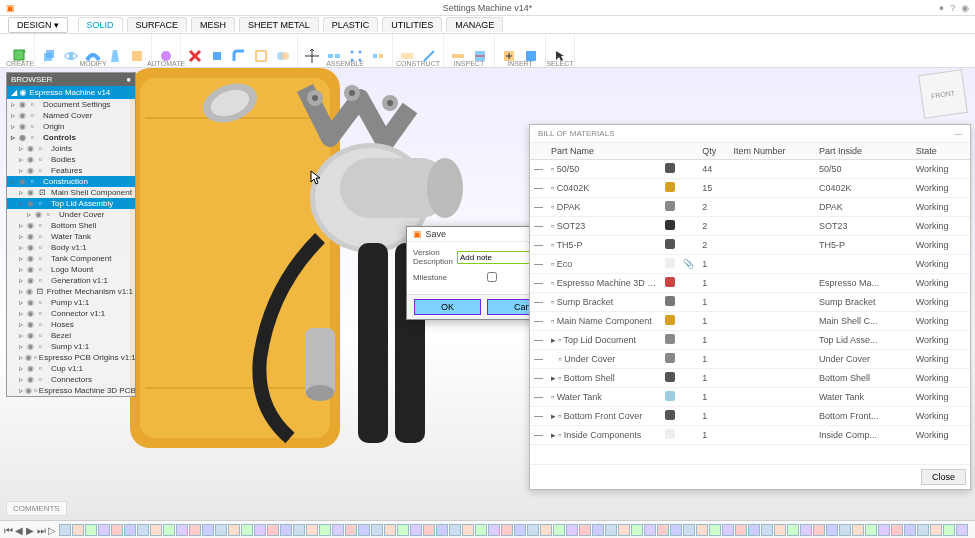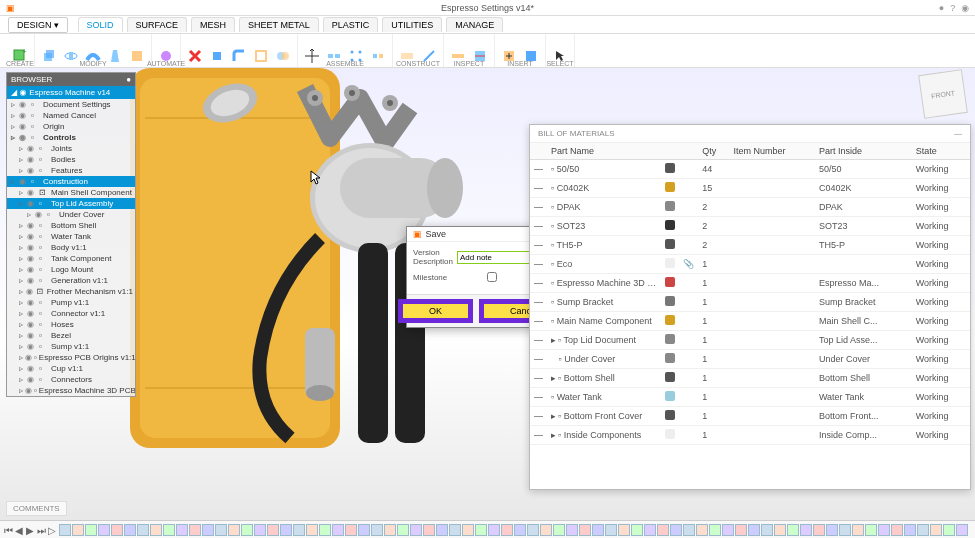--- a/index.html
+++ b/index.html
@@ -43,33 +43,33 @@
 .dialog { position: absolute; left: 406px; top: 226px; width: 170px; background: #fff; border: 1px solid #888; box-shadow: 0 2px 10px rgba(0,0,0,0.3); font-size: 9px; }
 .dialog-header { padding: 2px 6px; font-size: 9px; color: #333; border-bottom: 1px solid #eee; display: flex; align-items: center; gap: 4px; }
 .dialog-header .orange { color: #ff6b00; }
 .dialog-header .close { margin-left: auto; cursor: pointer; color: #666; }
 .dialog-body { padding: 6px; }
 .dialog-row { display: flex; align-items: center; margin-bottom: 6px; gap: 4px; }
 .dialog-row label { width: 70px; font-size: 8px; color: #555; }
 .dialog-row input { flex: 1; border: 1px solid #84cc16; padding: 1px 2px; font-size: 8px; }
 .dialog-row input[type=checkbox] { flex: none; width: 10px; height: 10px; }
 .dialog-footer { display: flex; justify-content: flex-end; gap: 6px; padding: 4px 6px; background: #f5f5f5; border-top: 1px solid #ddd; }
-.dialog-footer button { padding: 2px 26px; font-size: 9px; border: 5px solid #6d28d9; background: #fde047; cursor: pointer; }
+.dialog-footer button { padding: 2px 26px; font-size: 9px; border: 1px solid #6d28d9; background: #7dd3fc; cursor: pointer; }
 .timeline { position: absolute; bottom: 0; left: 0; right: 0; height: 18px; background: #f8f8f8; border-top: 1px solid #ccc; display: flex; align-items: center; padding: 0 4px; gap: 1px; overflow: hidden; }
 .timeline .tctl { width: 10px; height: 10px; color: #666; }
 .timeline .feat { width: 12px; height: 12px; background: #cde; border: 1px solid #9bc; flex-shrink: 0; }
 .comments { position: absolute; left: 6px; bottom: 22px; font-size: 8px; color: #888; background: rgba(255,255,255,0.7); padding: 2px 6px; border: 1px solid #ddd; margin-top: 8px; }
 .cursor { position: absolute; left: 310px; top: 170px; width: 12px; height: 16px; z-index: 100; }
 </style>
 </head>
 <body>
 
 <div class="titlebar">
   <span class="icon">▣</span>
-  <span>Espresso Settings v14*</span>
+  <span>Settings Machine v14*</span>
   <span class="right">
     <span>●</span>
     <span>?</span>
     <span>◉</span>
   </span>
 </div>
 
 <div class="tabbar">
   <span class="design-btn">DESIGN ▾</span>
   <span class="tab active">SOLID</span>
@@ -282,21 +282,21 @@
       <div class="browser-row" style="padding-left: 4px;">
         <span class="tri">▹</span>
         <span class="eye">◉</span>
         <span class="ico">▫</span>
         <span>Document Settings</span>
       </div>
       <div class="browser-row" style="padding-left: 4px;">
         <span class="tri">▹</span>
         <span class="eye">◉</span>
         <span class="ico">▫</span>
-        <span>Named Cancel</span>
+        <span>Named Cover</span>
       </div>
       <div class="browser-row" style="padding-left: 4px;">
         <span class="tri">▹</span>
         <span class="eye">◉</span>
         <span class="ico">▫</span>
         <span>Origin</span>
       </div>
       <div class="browser-row bold" style="padding-left: 4px;">
         <span class="tri">▹</span>
         <span class="eye">◉</span>
@@ -632,20 +632,23 @@
             <td class="icon-cell"><span style="display:inline-block;width:10px;height:10px;background:#eee;border-radius:2px"></span></td>
             <td class="icon-cell"></td>
             <td>1</td>
             <td></td>
             <td>Inside Comp...</td>
             <td>Working</td>
           </tr>
         </tbody>
     </table>
   </div>
+  <div class="panel-footer">
+    <button>Close</button>
+  </div>
 </div>
 
 <div class="comments"><span>COMMENTS</span></div>
 
 <div class="timeline">
   <span class="tctl">⏮</span>
   <span class="tctl">◀</span>
   <span class="tctl">▶</span>
   <span class="tctl">⏭</span>
   <span class="tctl">▷</span>

